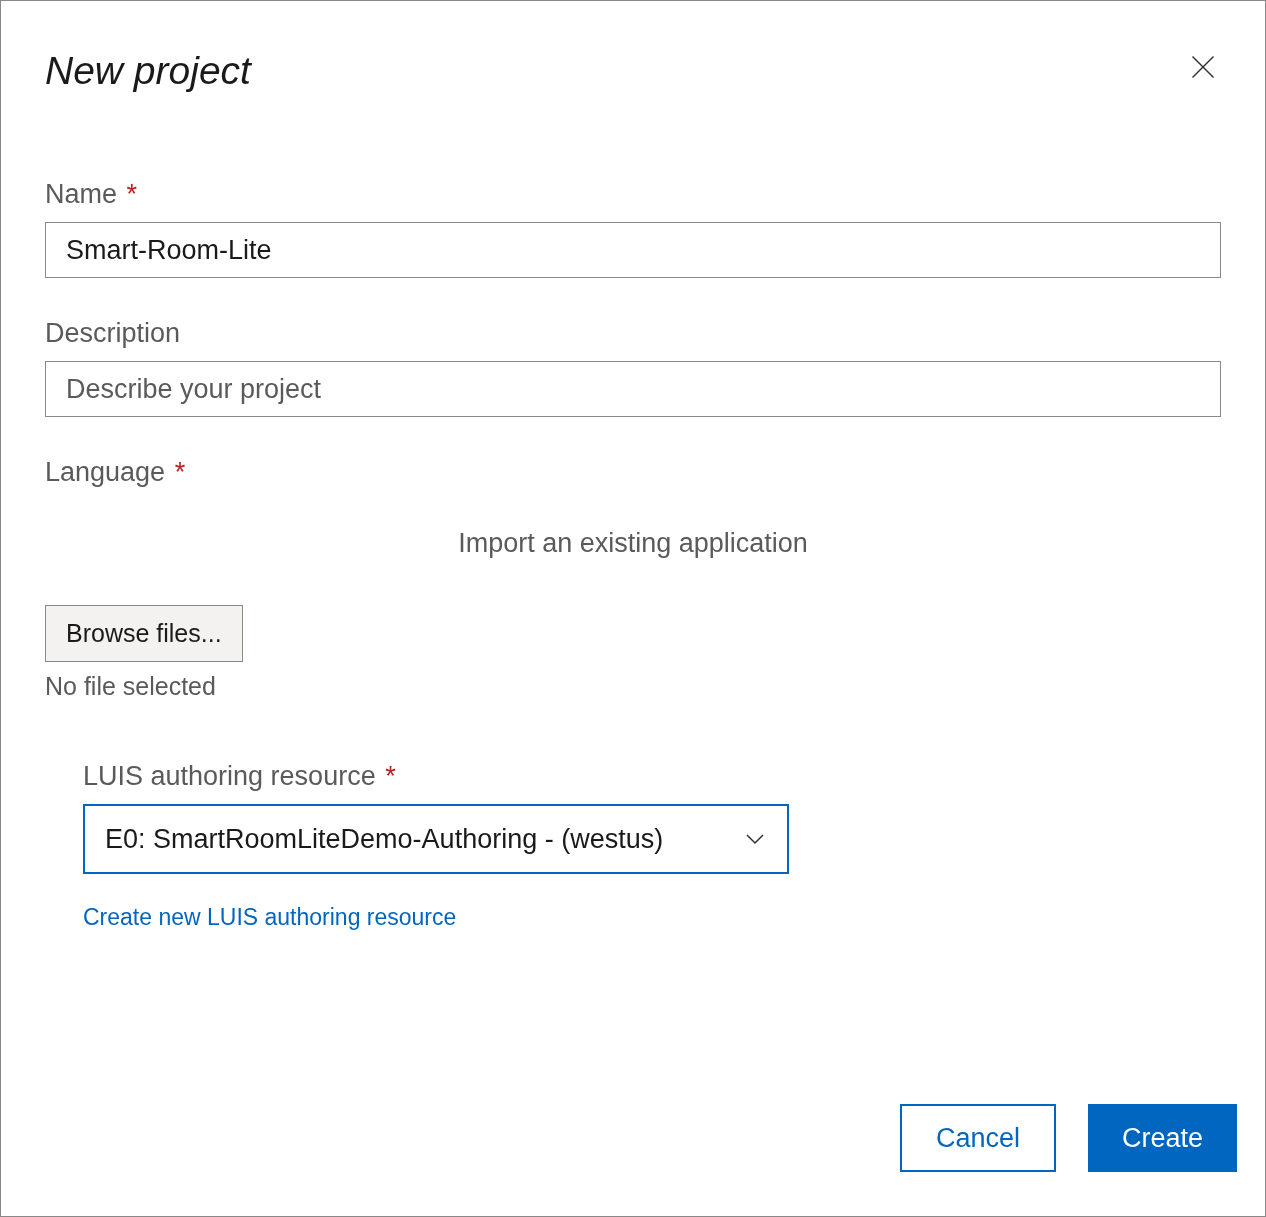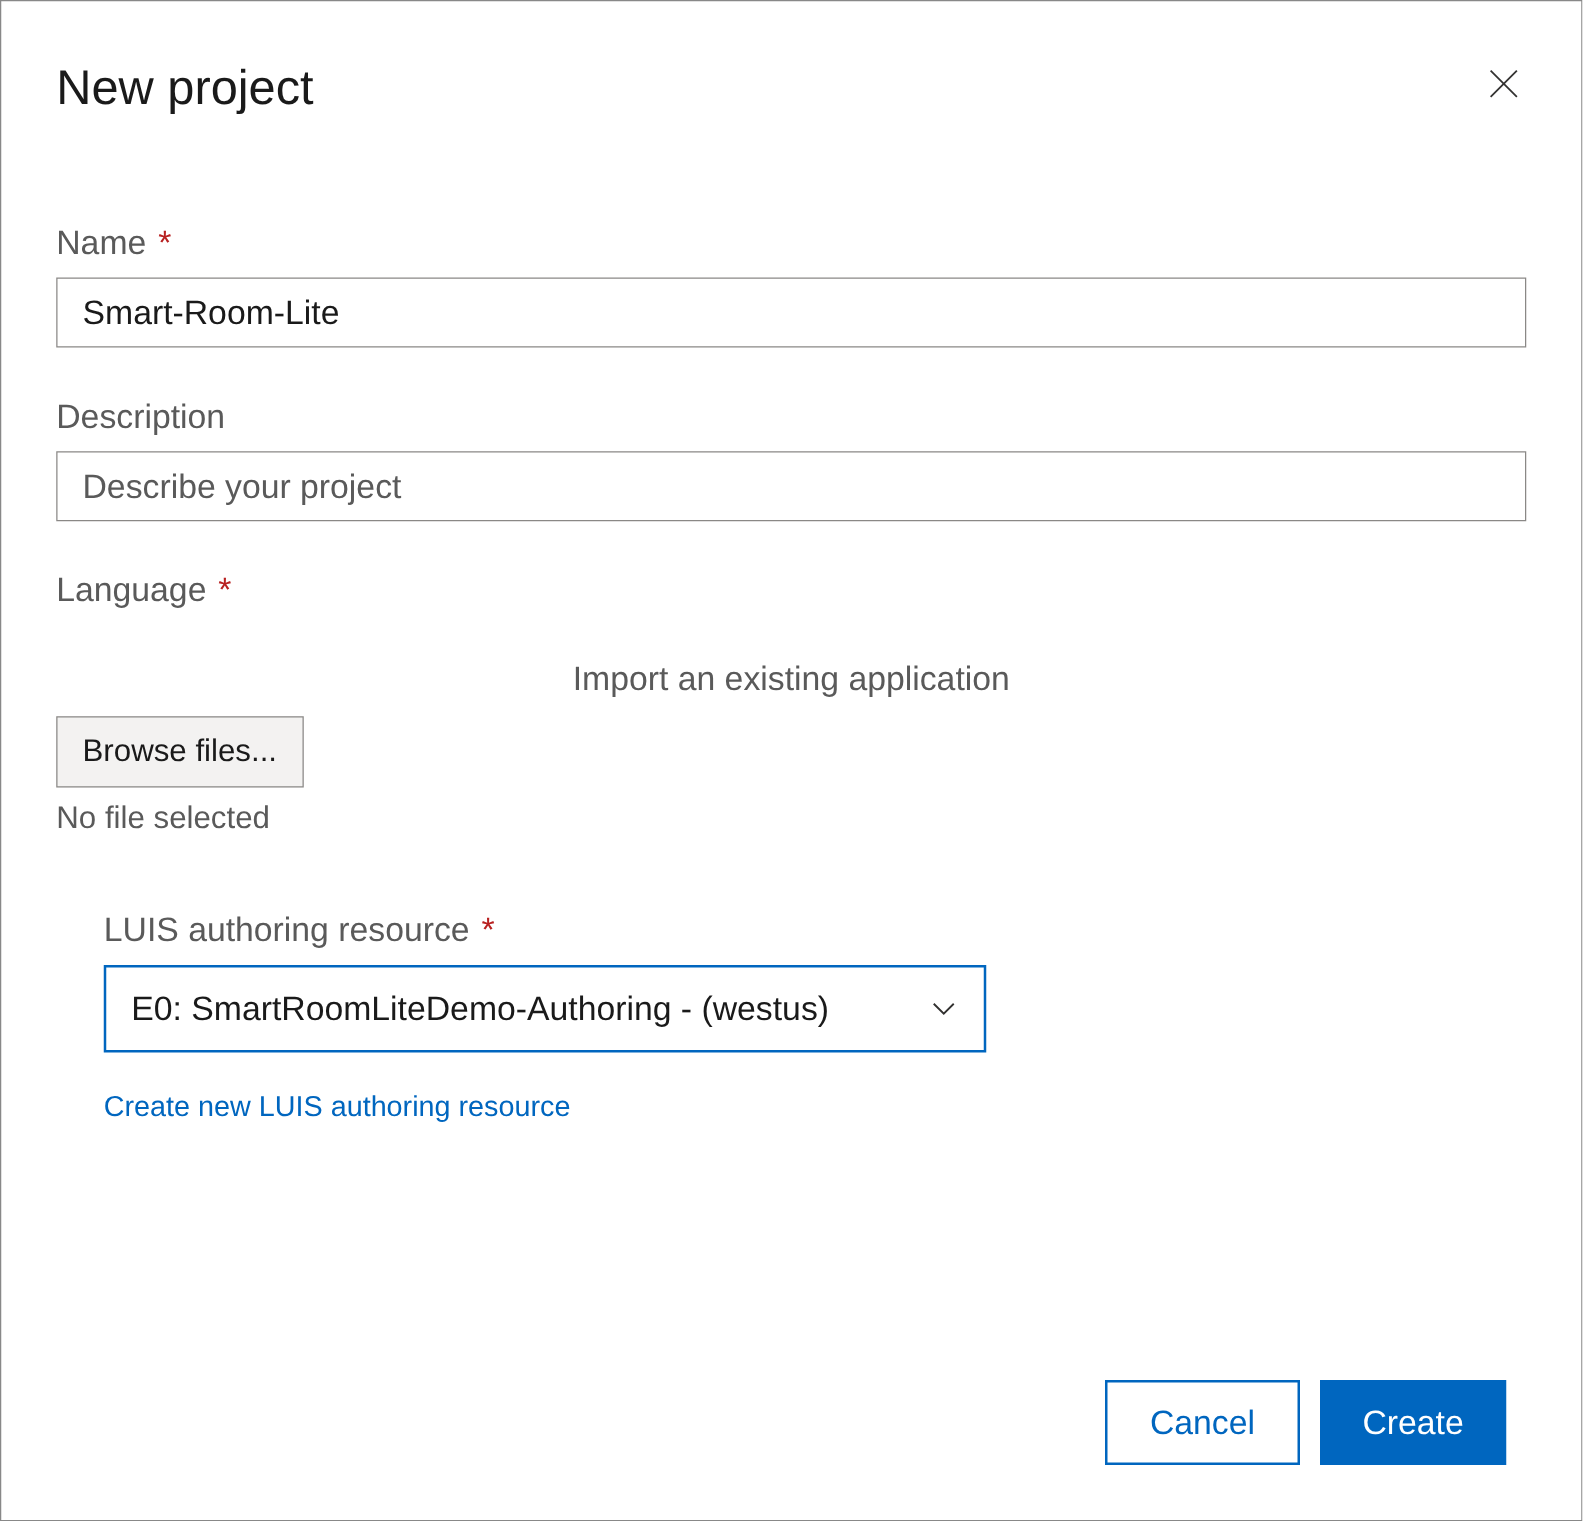--- a/index.html
+++ b/index.html
@@ -23,20 +23,21 @@
     .dialog-header {
       display: flex;
       justify-content: space-between;
       align-items: flex-start;
       margin-bottom: 86px;
     }
     .dialog-title {
       font-size: 39px;
       font-weight: 400;
       color: #1a1a1a;
+      font-style: italic;
     }
     .close-btn {
       cursor: pointer;
       padding: 4px;
       width: 36px;
       height: 36px;
       display: flex;
       align-items: center;
       justify-content: center;
     }
@@ -114,42 +115,43 @@
     }
     .browse-btn {
       display: inline-block;
       background: #f3f2f1;
       border: 1px solid #8a8886;
       padding: 13px 20px;
       font-size: 25px;
       color: #1a1a1a;
       cursor: pointer;
       margin-bottom: 10px;
+      margin-top: 32px;
     }
     .file-status {
       font-size: 25px;
       color: #5a5a5a;
     }
     .luis-section {
       margin-bottom: 30px;
       padding-left: 38px;
     }
     .create-link {
       font-size: 23px;
       color: #0066bf;
       cursor: pointer;
       margin-top: 30px;
       display: inline-block;
     }
     .dialog-footer {
       position: absolute;
       bottom: 44px;
-      right: 60px;
-      display: flex;
-      gap: 16px;
+      right: 28px;
+      display: flex;
+      gap: 32px;
       margin-left: 22px;
     }
     .btn {
       height: 68px;
       padding: 0 34px;
       font-size: 27px;
       cursor: pointer;
       display: flex;
       align-items: center;
       justify-content: center;

